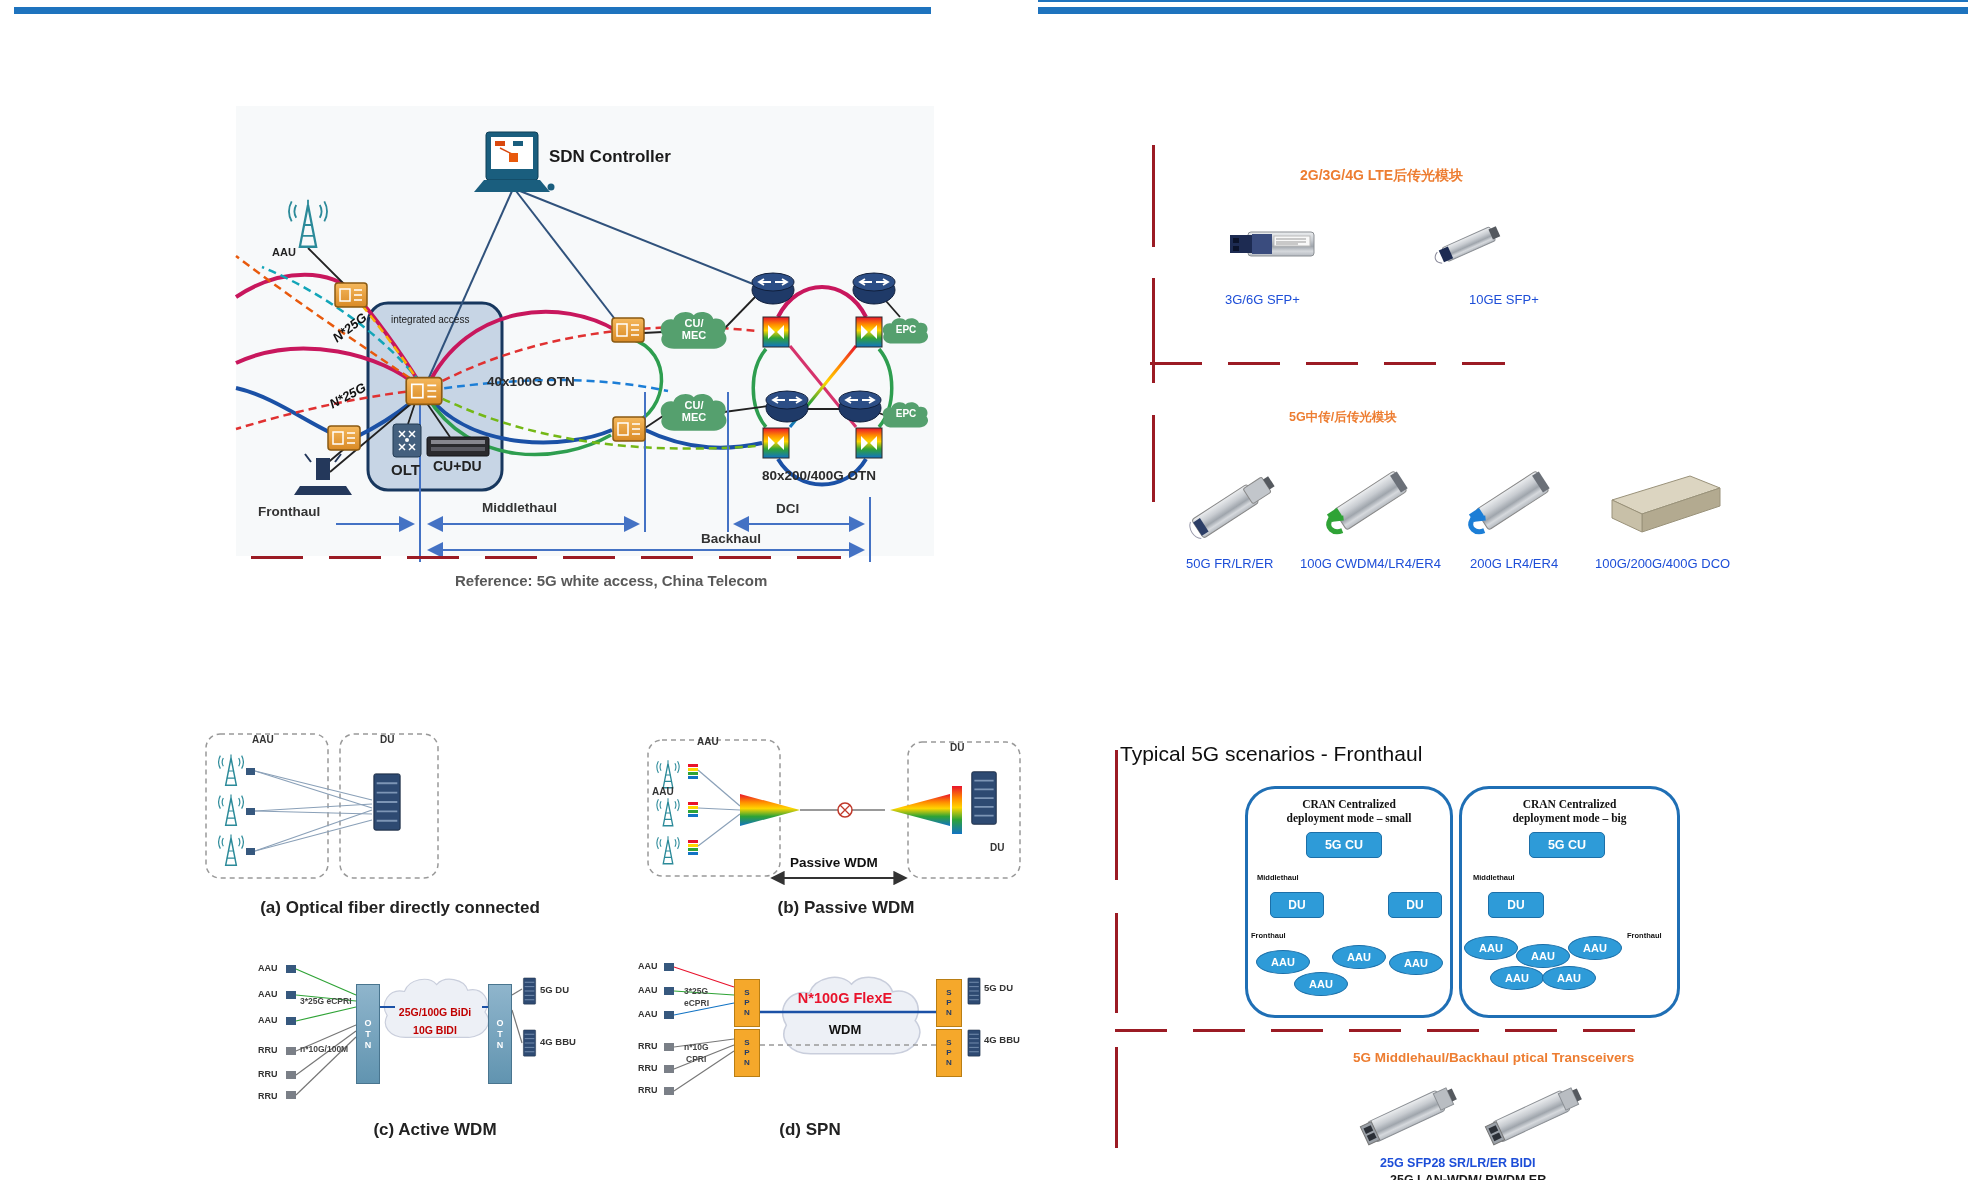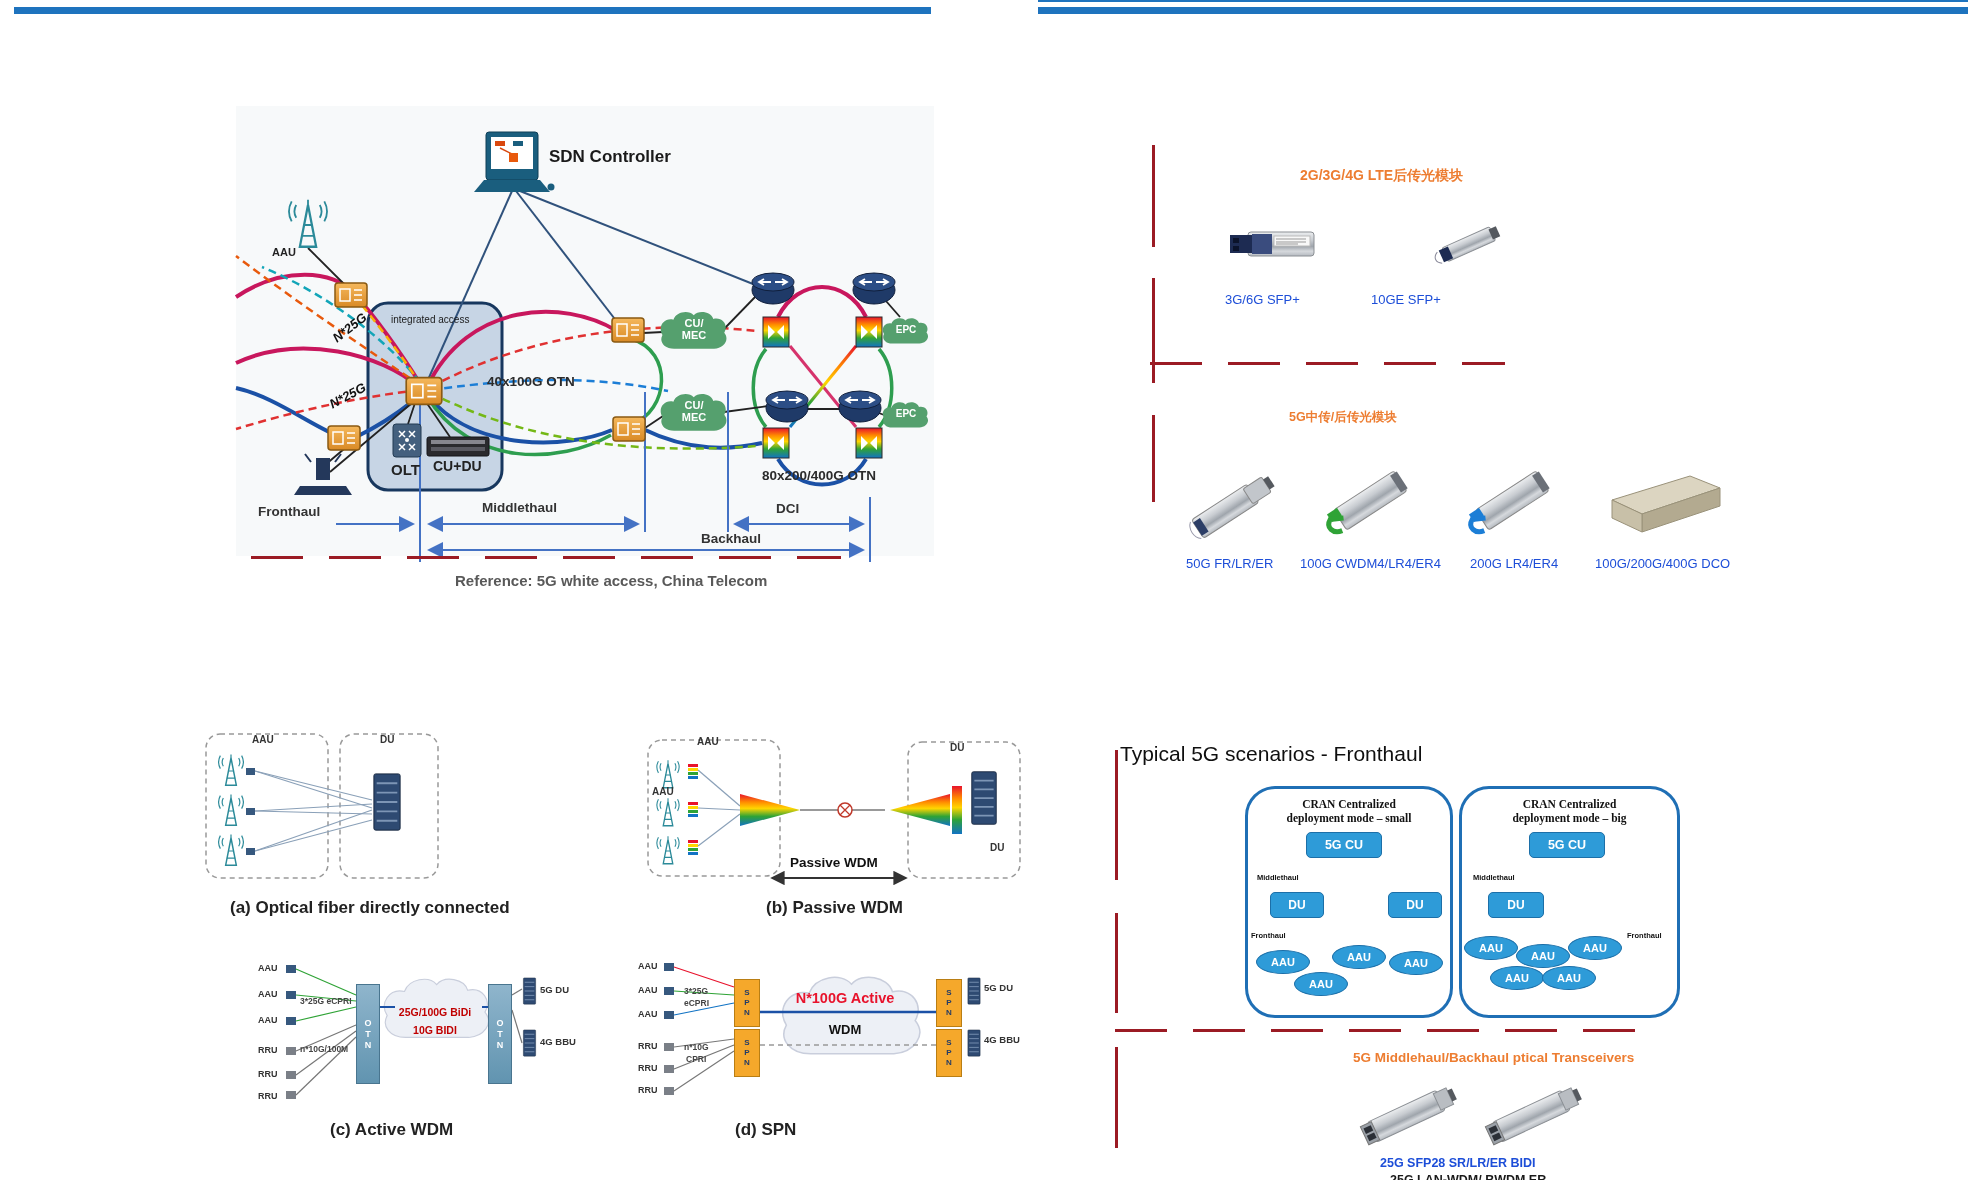--- a/index.html
+++ b/index.html
@@ -8,21 +8,21 @@
   .abs{position:absolute;}
   .txt{position:absolute;white-space:nowrap;}
   .ctr{text-align:center;}
   .bar{position:absolute;background:#1E73BE;}
   .redline{position:absolute;background:#9B1B24;width:3px;}
   .reddash{position:absolute;height:3px;
      background:repeating-linear-gradient(to right,#9B1B24 0,#9B1B24 52px,transparent 52px,transparent 78px);}
   .slidetitle{position:absolute;color:#2E74B5;font-weight:600;letter-spacing:1px;white-space:nowrap;}
   .otitle{position:absolute;color:#ED7D31;font-weight:600;white-space:nowrap;}
   .mlabel{position:absolute;font-size:13px;color:#1d4ed8;text-align:left;white-space:nowrap;}
-  .cap{position:absolute;font-size:17px;font-weight:700;color:#222;white-space:nowrap;}
+  .cap{position:absolute;font-size:17px;font-weight:700;color:#222;text-align:center;white-space:nowrap;}
   .dimlabel{position:absolute;font-size:13.5px;font-weight:700;color:#333;white-space:nowrap;}
   .cloudtxt{position:absolute;color:#fff;font-weight:700;text-align:center;white-space:nowrap;}
   .smlbl{position:absolute;font-size:9px;font-weight:700;color:#333;white-space:nowrap;}
   .annot{position:absolute;font-size:8.5px;font-weight:600;color:#444;white-space:nowrap;}
   .vtext{writing-mode:vertical-rl;text-orientation:upright;letter-spacing:1px;}
   .otnbox{position:absolute;width:22px;background:linear-gradient(#8FB5CC,#6194B0);
      border:1px solid #49758F;color:#fff;font-size:9px;font-weight:700;text-align:center;
      display:flex;align-items:center;justify-content:center;}
   .spnbox{position:absolute;width:24px;background:#F5A82B;border:1px solid #B97E14;color:#233B66;
      font-size:8px;font-weight:800;text-align:center;display:flex;align-items:center;justify-content:center;}
@@ -249,21 +249,21 @@
   </svg>
   <svg class="abs" style="left:1430px;top:214px" width="80" height="56" viewBox="0 0 80 56">
     <g transform="rotate(-24 40 28)">
       <rect x="12" y="22" width="52" height="15" rx="2" fill="url(#gSilver)" stroke="#8B8F94"></rect>
       <rect x="8" y="23" width="10" height="13" fill="#1D2B52"></rect>
       <rect x="62" y="24" width="8" height="11" fill="#55595F"></rect>
       <path d="M6 24 C0 27 0 33 6 36" stroke="#889" fill="none"></path>
     </g>
   </svg>
   <div class="mlabel" style="left:1225px;top:292px;width:90px">3G/6G SFP+</div>
-  <div class="mlabel" style="left:1371px;top:292px;width:86px">10GE SFP+</div>
+  <div class="mlabel" style="left:1469px;top:292px;width:86px">10GE SFP+</div>
 
   <div class="otitle" style="left:1289px;top:409px;font-size:12.5px">5G中传/后传光模块</div>
 
   <svg class="abs" style="left:1185px;top:462px" width="100" height="88" viewBox="0 0 100 88">
     <g transform="rotate(-33 50 44)">
       <rect x="6" y="32" width="66" height="22" rx="3" fill="url(#gSilver)" stroke="#888"></rect>
       <rect x="66" y="34" width="22" height="18" rx="2" fill="#C2C6CB" stroke="#888"></rect>
       <rect x="88" y="37" width="6" height="12" fill="#55595F"></rect>
       <rect x="6" y="35" width="8" height="16" fill="#2C3E66"></rect>
       <path d="M4 33 C-2 38 -2 48 4 53" stroke="#99A" fill="none"></path>
@@ -432,21 +432,21 @@
   <div class="smlbl" style="left:638px;top:1063px">RRU</div>
   <div class="smlbl" style="left:638px;top:1085px">RRU</div>
   <div class="annot" style="left:684px;top:986px">3*25G</div>
   <div class="annot" style="left:684px;top:998px">eCPRI</div>
   <div class="annot" style="left:684px;top:1042px">n*10G</div>
   <div class="annot" style="left:686px;top:1054px">CPRI</div>
   <div class="spnbox vtext" style="left:734px;top:979px;height:46px">SPN</div>
   <div class="spnbox vtext" style="left:734px;top:1029px;height:46px">SPN</div>
   <div class="spnbox vtext" style="left:936px;top:979px;height:46px">SPN</div>
   <div class="spnbox vtext" style="left:936px;top:1029px;height:46px">SPN</div>
-  <div class="txt ctr" style="left:760px;top:990px;width:170px;font-size:14.5px;font-weight:800;color:#E8132C">N*100G Active</div>
+  <div class="txt ctr" style="left:760px;top:990px;width:170px;font-size:14.5px;font-weight:800;color:#E8132C">N*100G FlexE</div>
   <div class="txt ctr" style="left:805px;top:1022px;width:80px;font-size:13px;font-weight:800;color:#111">WDM</div>
   <div class="smlbl" style="left:984px;top:982px;font-size:9.5px">5G DU</div>
   <div class="smlbl" style="left:984px;top:1034px;font-size:9.5px">4G BBU</div>
   <div class="cap" style="left:735px;top:1120px;width:150px">(d)  SPN</div>
 
   <div class="txt" style="left:1120px;top:742px;font-size:21px;font-weight:400;color:#0f0f0f">Typical 5G scenarios - Fronthaul</div>
 
   <svg class="abs" style="left:1240px;top:780px" width="450" height="235" viewBox="0 0 450 235">
     <g stroke="#8FA8C8" stroke-width="1.5">
       <path d="M102 76 L56 114"></path>

